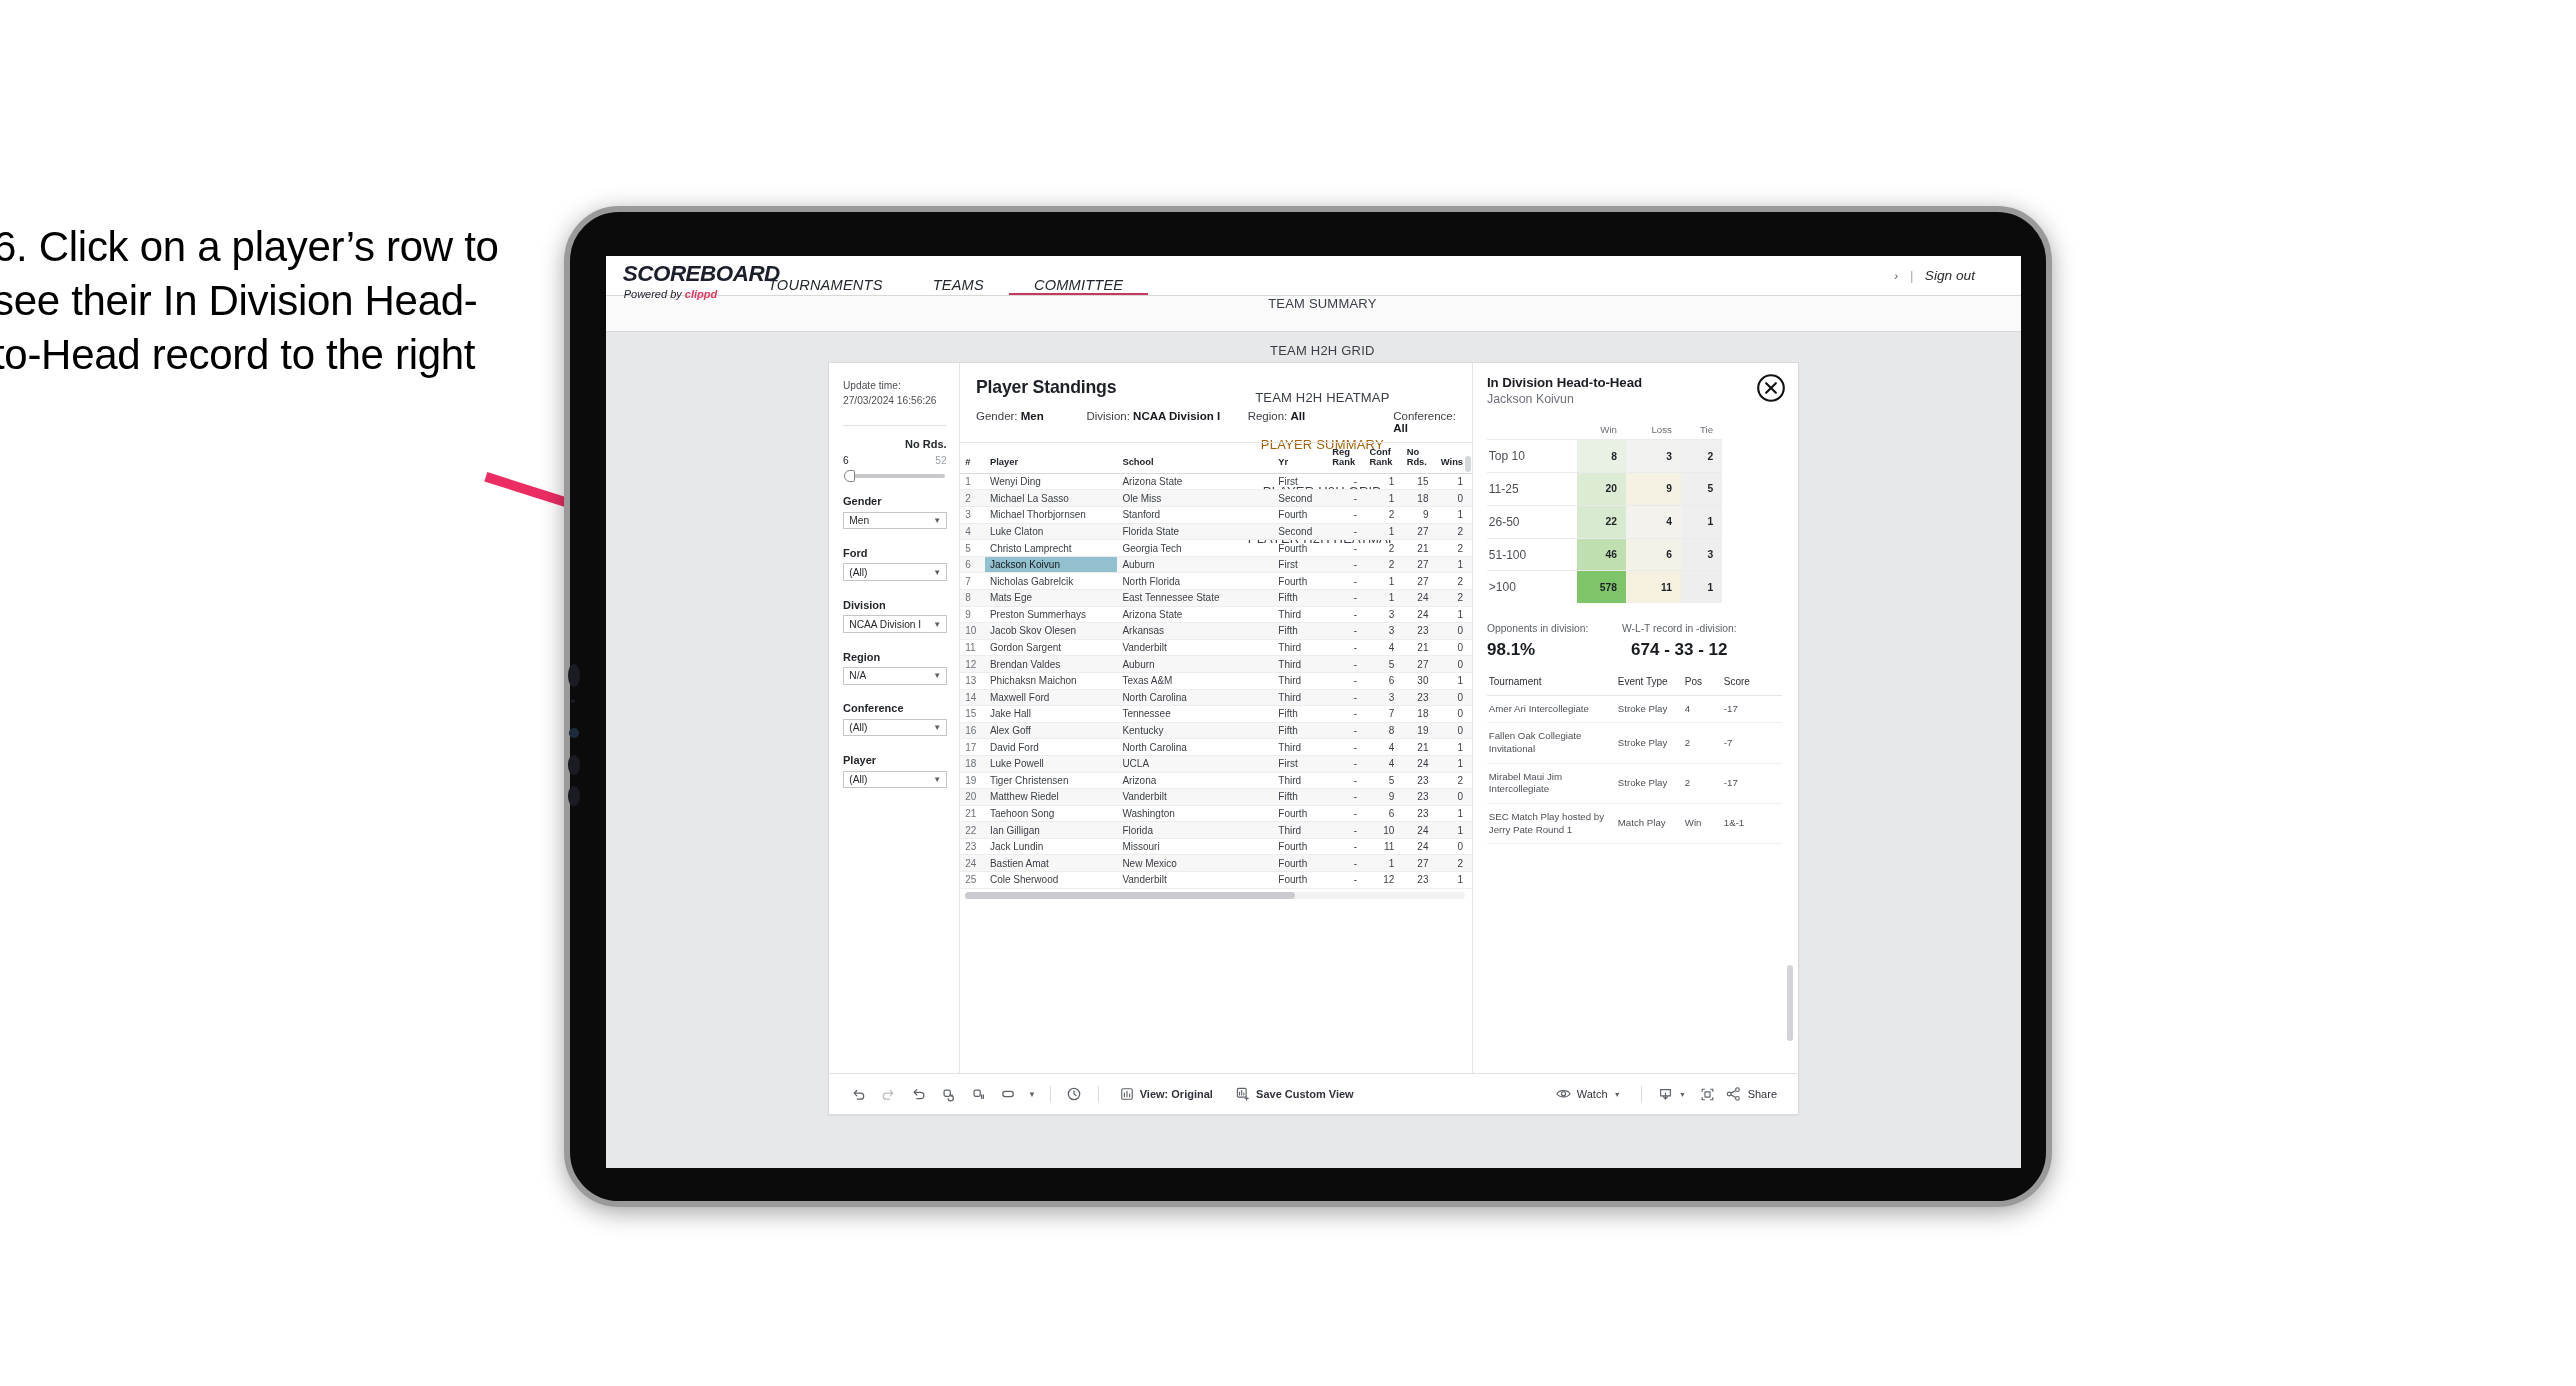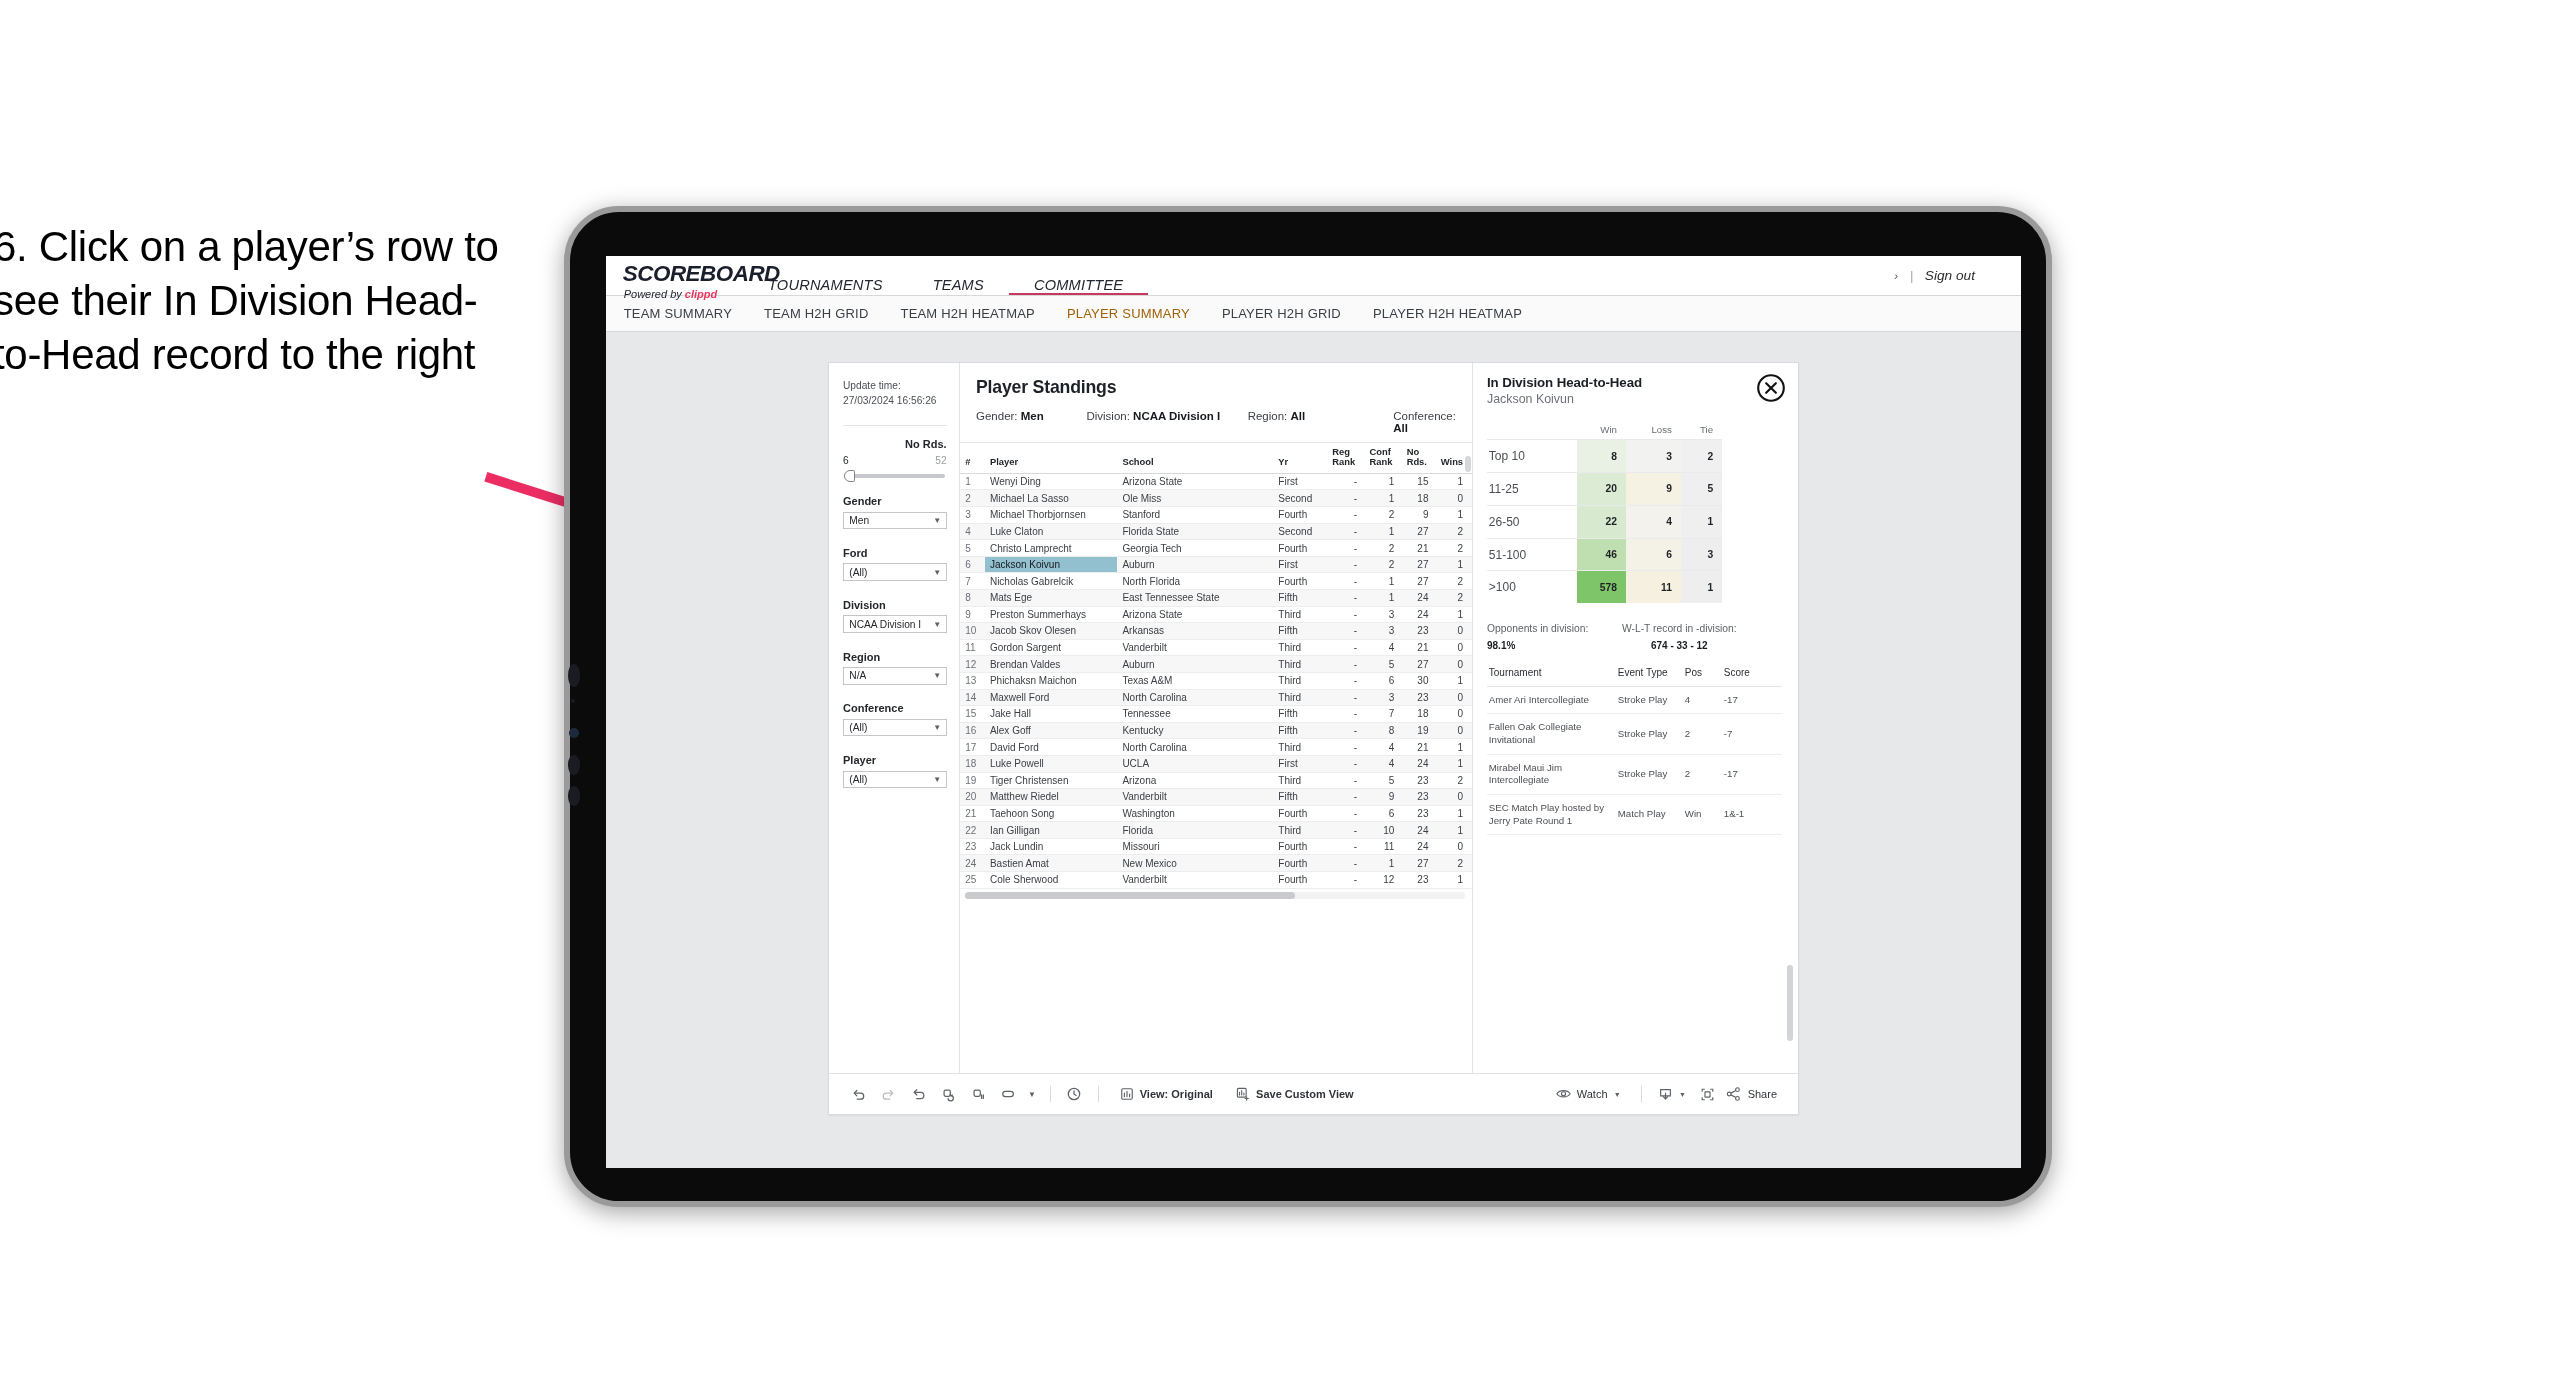--- a/index.html
+++ b/index.html
@@ -65,21 +65,21 @@
   .header-right {
     margin-left:auto; display:flex; align-items:center; gap:11.5px;
     padding-right:46px; font-size:13.7px; color:#2b2b2b;
   }
   .hr-chev { font-size:11.5px; color:#555; }
   .hr-sep { color:#aaa; }
 
   
   .subnav {
     height:36px; background:#fafafa; display:flex; align-items:center;
-    padding-left:17.7px; gap:32px; border-bottom:0.9px solid #d5d7da;
+    padding-left:17.7px; gap:32px; border-bottom:0.9px solid #d5d7da;flex-direction:column;
   }
   .subnav-item { font-size:13px; color:#3a3f47; letter-spacing:0.2px; }
   .subnav-item.active { color:#a16207; }
 
   
   .workspace { padding: 30px 0 0 0; height: calc(100% - 89px); }
   .viz {
     margin: 0 auto; width: 971px; background:#fff;
     border:0.9px solid #d9dadd; height: 753px; display:flex; flex-direction:column;
     box-shadow:0 0.9px 1.8px rgba(0,0,0,.05);
@@ -149,21 +149,21 @@
   .closebtn { position:absolute; right:12.4px; top:9.7px; width:30px; height:30px; }
 
   table.h2h { border-collapse:collapse; margin-top:17.7px; width:235px; font-size:10.3px; }
   table.h2h th { font-size:9.7px; color:#6a6e74; font-weight:normal; text-align:right; padding:0 8.9px 4.4px 0; }
   table.h2h th.corner { text-align:left; }
   table.h2h td { padding:8.9px 8.9px 8.9px 0; text-align:right; font-weight:bold; color:#1e2126; border-top:0.9px solid #e9eaeb; }
   table.h2h td.lbl { text-align:left; font-weight:normal; color:#4a4e54; padding-left:1.8px; font-size:12px; background:#fff !important; }
 
   .stats { display:flex; margin-top:19.5px;align-items:center; }
   .stat-lbl { font-size:10.3px; color:#5e6268; }
-  .stat-val { font-size:10px; font-weight:bold; color:#191c21; margin-top:6.2px; }
+  .stat-val { font-size:17px; font-weight:bold; color:#191c21; margin-top:6.2px; }
   .stats .s1 { width:135px; }
   .stats .s2 { }
   .stats .s2 .stat-val { text-align:center; }
 
   table.tourn { width:100%; border-collapse:collapse; margin-top:16px; font-size:9.7px; color:#4c5056; }
   table.tourn th { font-size:10px; font-weight:normal; color:#2b2f35; text-align:left;
                    padding:0 3.5px 8px 1.8px; border-bottom:0.9px solid #e4e5e7; }
   table.tourn td { padding:7px 3.5px 7px 1.8px; border-bottom:0.9px solid #eeeff0; vertical-align:middle; line-height:1.3; }
   .t-name { width:129px; }
   .t-type { width:67px; }

